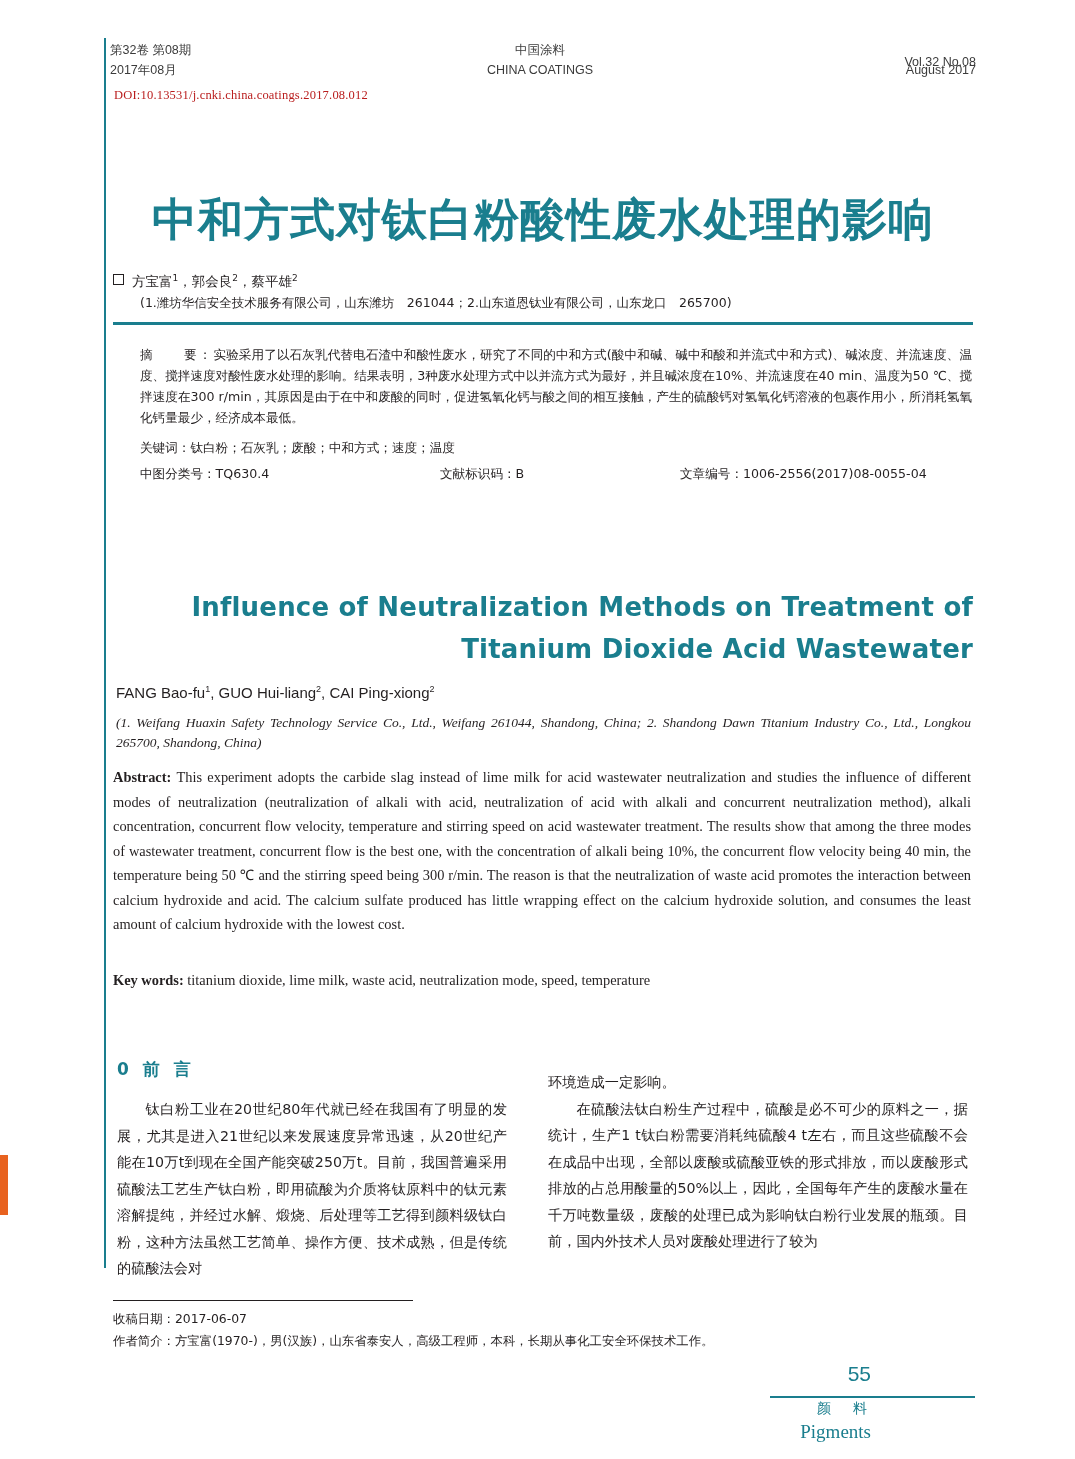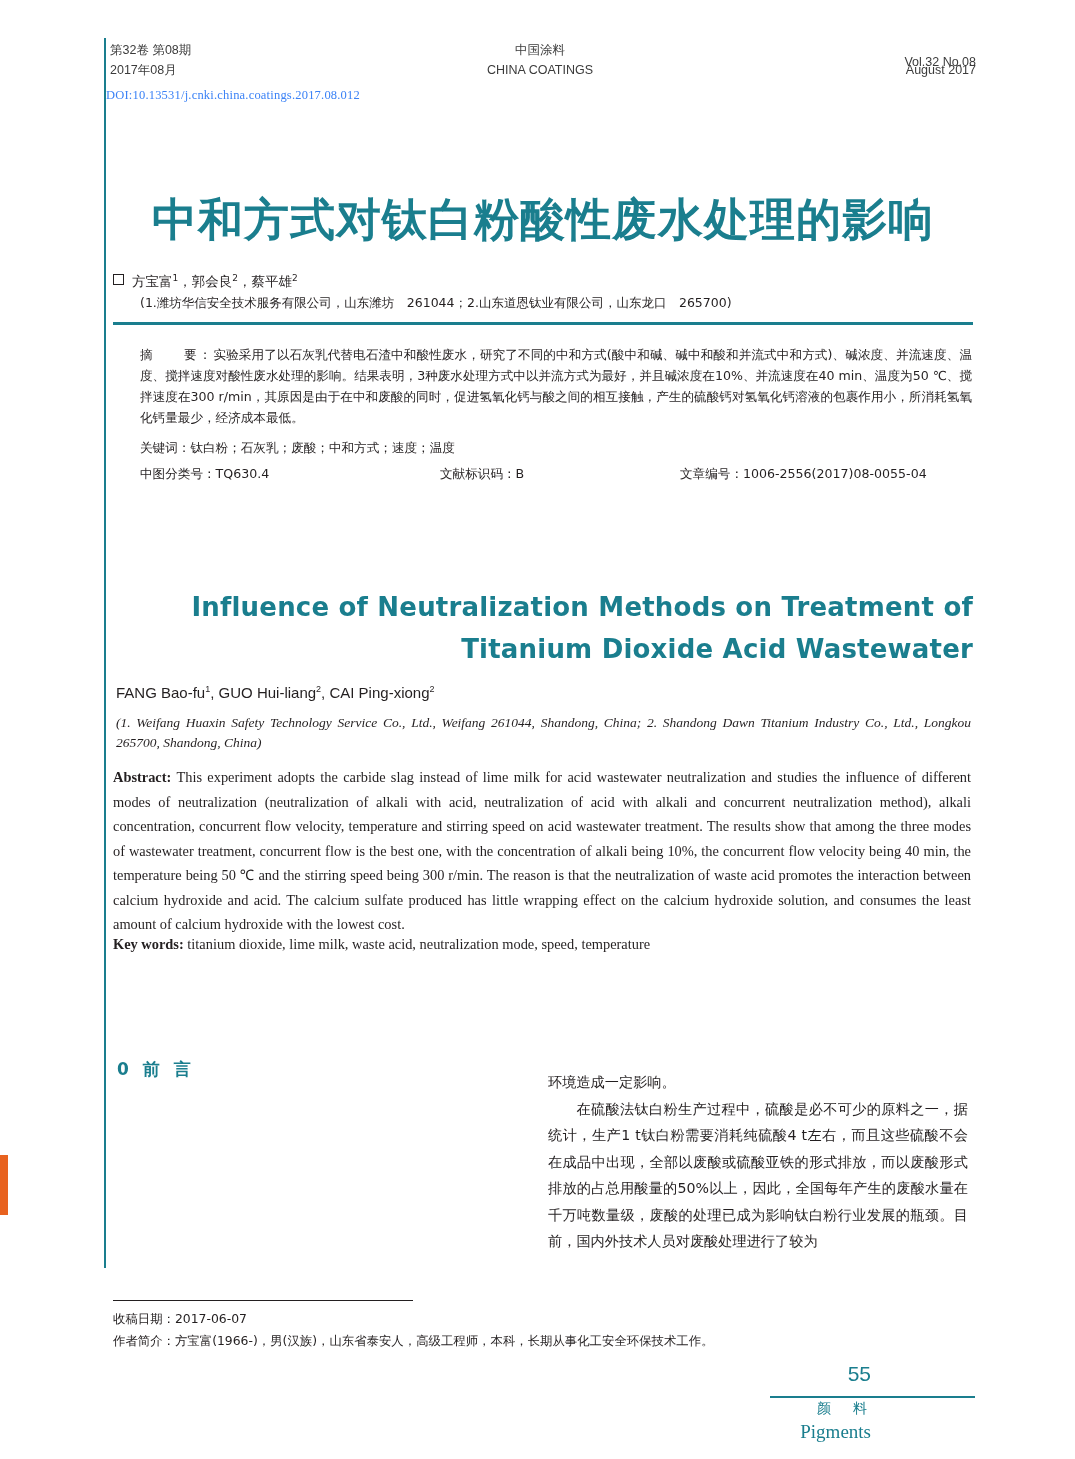--- a/index.html
+++ b/index.html
@@ -61,22 +61,23 @@
   .runhead .center { left: 0; top: 0; width: 872px; text-align: center; }
   .runhead .right { right: 0; top: 12px; text-align: right; }
   .runhead .l2 { top: 20px; }
 
   .doi {
     position: absolute;
     left: 106px;
     top: 88px;
     font-family: "Liberation Serif", serif;
     font-size: 12.5px;
-    color: #3b82f6;
+    color: #b91c1c;
     letter-spacing: 0.2px;
+    padding-left: 8px;
   }
 
   
   .title-cn {
     position: absolute;
     left: 110px;
     top: 190px;
     width: 866px;
     text-align: center;
     font-family: "DejaVu Sans", "Liberation Sans", sans-serif;
@@ -203,21 +204,21 @@
     font-size: 14.4px;
     line-height: 24.5px;
     color: #231f20;
     text-align: justify;
   }
   .abs-en b { font-weight: bold; }
 
   .kw-en {
     position: absolute;
     left: 113px;
-    top: 932px;
+    top: 968px;
     width: 858px;
     font-family: "Liberation Serif", serif;
     font-size: 14.4px;
     line-height: 24px;
     color: #231f20;
   }
 
   
   .sec-head {
     position: absolute;
@@ -364,30 +365,33 @@
     <span>This experiment adopts the carbide slag instead of lime milk for acid wastewater neutralization and studies the influence of different modes of neutralization (neutralization of alkali with acid, neutralization of acid with alkali and concurrent neutralization method), alkali concentration, concurrent flow velocity, temperature and stirring speed on acid wastewater treatment. The results show that among the three modes of wastewater treatment, concurrent flow is the best one, with the concentration of alkali being 10%, the concurrent flow velocity being 40 min, the temperature being 50 ℃ and the stirring speed being 300 r/min. The reason is that the neutralization of waste acid promotes the interaction between calcium hydroxide and acid. The calcium sulfate produced has little wrapping effect on the calcium hydroxide solution, and consumes the least amount of calcium hydroxide with the lowest cost.</span>
   </div>
 
   <div class="kw-en">
     <b>Key words:</b>
     <span>titanium dioxide, lime milk, waste acid, neutralization mode, speed, temperature</span>
   </div>
 
   <div class="sec-head">0   前   言</div>
 
+  <div class="col-left">
+    <div class="indent">钛白粉工业在20世纪80年代就已经在我国有了明显的发展，尤其是进入21世纪以来发展速度异常迅速，从20世纪产能在10万t到现在全国产能突破250万t。目前，我国普遍采用硫酸法工艺生产钛白粉，即用硫酸为介质将钛原料中的钛元素溶解提纯，并经过水解、煅烧、后处理等工艺得到颜料级钛白粉，这种方法虽然工艺简单、操作方便、技术成熟，但是传统的硫酸法会对</div>
+  </div>
 
   <div class="col-right">
     <div>环境造成一定影响。</div>
     <div class="indent">在硫酸法钛白粉生产过程中，硫酸是必不可少的原料之一，据统计，生产1 t钛白粉需要消耗纯硫酸4 t左右，而且这些硫酸不会在成品中出现，全部以废酸或硫酸亚铁的形式排放，而以废酸形式排放的占总用酸量的50%以上，因此，全国每年产生的废酸水量在千万吨数量级，废酸的处理已成为影响钛白粉行业发展的瓶颈。目前，国内外技术人员对废酸处理进行了较为</div>
   </div>
 
   <div class="foot-rule"></div>
   <div class="footnote">
     <div>收稿日期：2017-06-07</div>
-    <div>作者简介：方宝富(1966-)，男(汉族)，山东省泰安人，高级工程师，本科，长期从事化工安全环保技术工作。</div>
+    <div>作者简介：方宝富(1970-)，男(汉族)，山东省泰安人，高级工程师，本科，长期从事化工安全环保技术工作。</div>
   </div>
 
   <div class="pageno">55</div>
   <div class="footer-rule"></div>
   <div class="brand-cn">颜　料</div>
   <div class="brand-en">Pigments</div>
 
 </div>
 
 </body></html>

